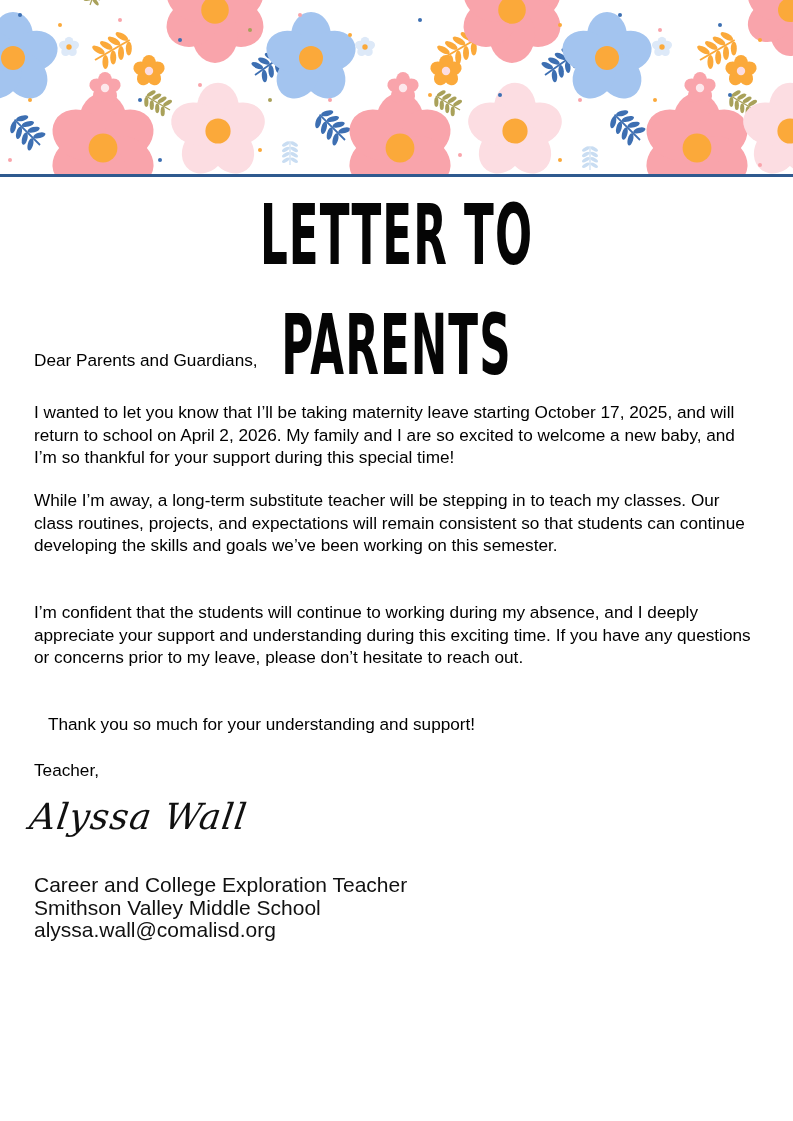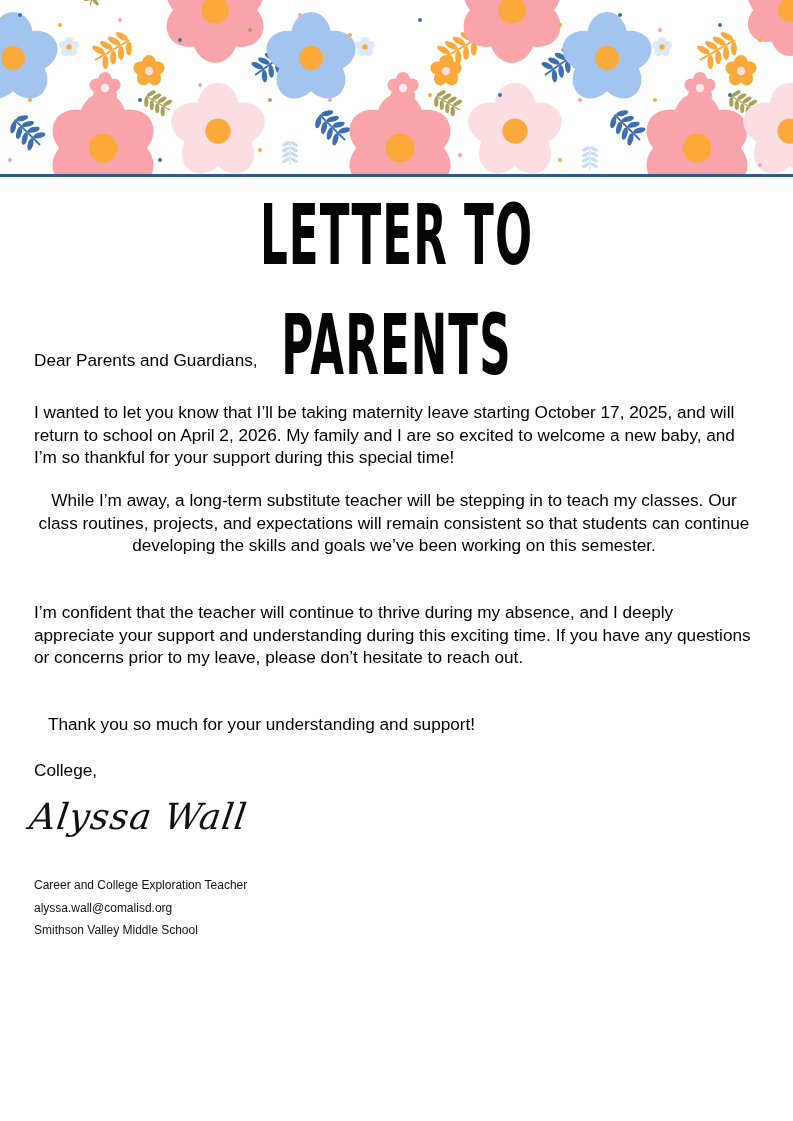--- a/index.html
+++ b/index.html
@@ -9,29 +9,29 @@
   .banner { position: absolute; left: 0; top: 0; width: 793px; height: 176px; background: #ffffff; overflow: hidden; }
   .banner svg { display: block; }
   .banner-rule { position: absolute; left: 0; top: 174px; width: 793px; height: 3px; background: #2f5a8f; }
 
   .title { position: absolute; left: 0; top: 180px; width: 793px; text-align: center;
            font-family: "DejaVu Sans", sans-serif; font-weight: bold;
            font-size: 84px; letter-spacing: 2px; line-height: 110px;
            transform: scaleX(0.52); transform-origin: center top; color: #050505; }
   .greeting { position: absolute; left: 34px; top: 349px; }
   .p1 { position: absolute; left: 34px; top: 401px; width: 720px; }
-  .p2 { position: absolute; left: 34px; top: 489px; width: 720px; text-align: center; }
+  .p2 { position: absolute; left: 34px; top: 489px; width: 720px; }
   .p3 { position: absolute; left: 34px; top: 601px; width: 720px; }
   .p4 { position: absolute; left: 48px; top: 713px; width: 720px; }
   .closing { position: absolute; left: 34px; top: 759px; }
   .txt { font-size: 17.2px; line-height: 22.6px; color: #000000; }
 
   .signature { position: absolute; left: 30px; top: 796px; font-family: "DejaVu Serif", serif; font-style: italic;
                font-size: 36px; color: #111; letter-spacing: 1px; transform: skewX(-8deg); }
-  .sig-block { position: absolute; left: 34px; top: 874px; font-size: 12px; line-height: 22.6px; color: #111; }
+  .sig-block { position: absolute; left: 34px; top: 874px; font-size: 21px; line-height: 22.6px; color: #111; }
 </style>
 </head>
 <body>
 
 <div class="banner">
   <svg id="floral-svg" width="793" height="176" viewBox="0 0 793 176">
       <g transform="translate(95,60) rotate(60) scale(1)">
         <path d="M0 0 L0 -40" stroke="#fba93a" stroke-width="2" fill="none"></path>
         <ellipse cx="-7" cy="-8" rx="7" ry="3" fill="#fba93a" transform="rotate(-30 -7 -8)"></ellipse>
         <ellipse cx="7" cy="-8" rx="7" ry="3" fill="#fba93a" transform="rotate(30 7 -8)"></ellipse>
@@ -391,23 +391,23 @@
       <circle cx="760" cy="165" r="2" fill="#f9a4ab"></circle>
     </svg>
 </div>
 <div class="banner-rule"></div>
 
 <h1 class="title">LETTER TO PARENTS</h1>
 
 <div class="greeting txt">Dear Parents and Guardians,</div>
 <p class="p1 txt">I wanted to let you know that I’ll be taking maternity leave starting October 17, 2025, and will return to school on April 2, 2026. My family and I are so excited to welcome a new baby, and I’m so thankful for your support during this special time!</p>
 <p class="p2 txt">While I’m away, a long-term substitute teacher will be stepping in to teach my classes. Our class routines, projects, and expectations will remain consistent so that students can continue developing the skills and goals we’ve been working on this semester.</p>
-<p class="p3 txt">I’m confident that the teacher will continue to thrive during my absence, and I deeply appreciate your support and understanding during this exciting time. If you have any questions or concerns prior to my leave, please don’t hesitate to reach out.</p>
+<p class="p3 txt">I’m confident that the students will continue to working during my absence, and I deeply appreciate your support and understanding during this exciting time. If you have any questions or concerns prior to my leave, please don’t hesitate to reach out.</p>
 <p class="p4 txt">Thank you so much for your understanding and support!</p>
-<div class="closing txt">College,</div>
+<div class="closing txt">Teacher,</div>
 
 <div class="signature">Alyssa Wall</div>
 
 <div class="sig-block">
   <div>Career and College Exploration Teacher</div>
+  <div>Smithson Valley Middle School</div>
   <div>alyssa.wall@comalisd.org</div>
-  <div>Smithson Valley Middle School</div>
 </div>
 
 </body></html>

